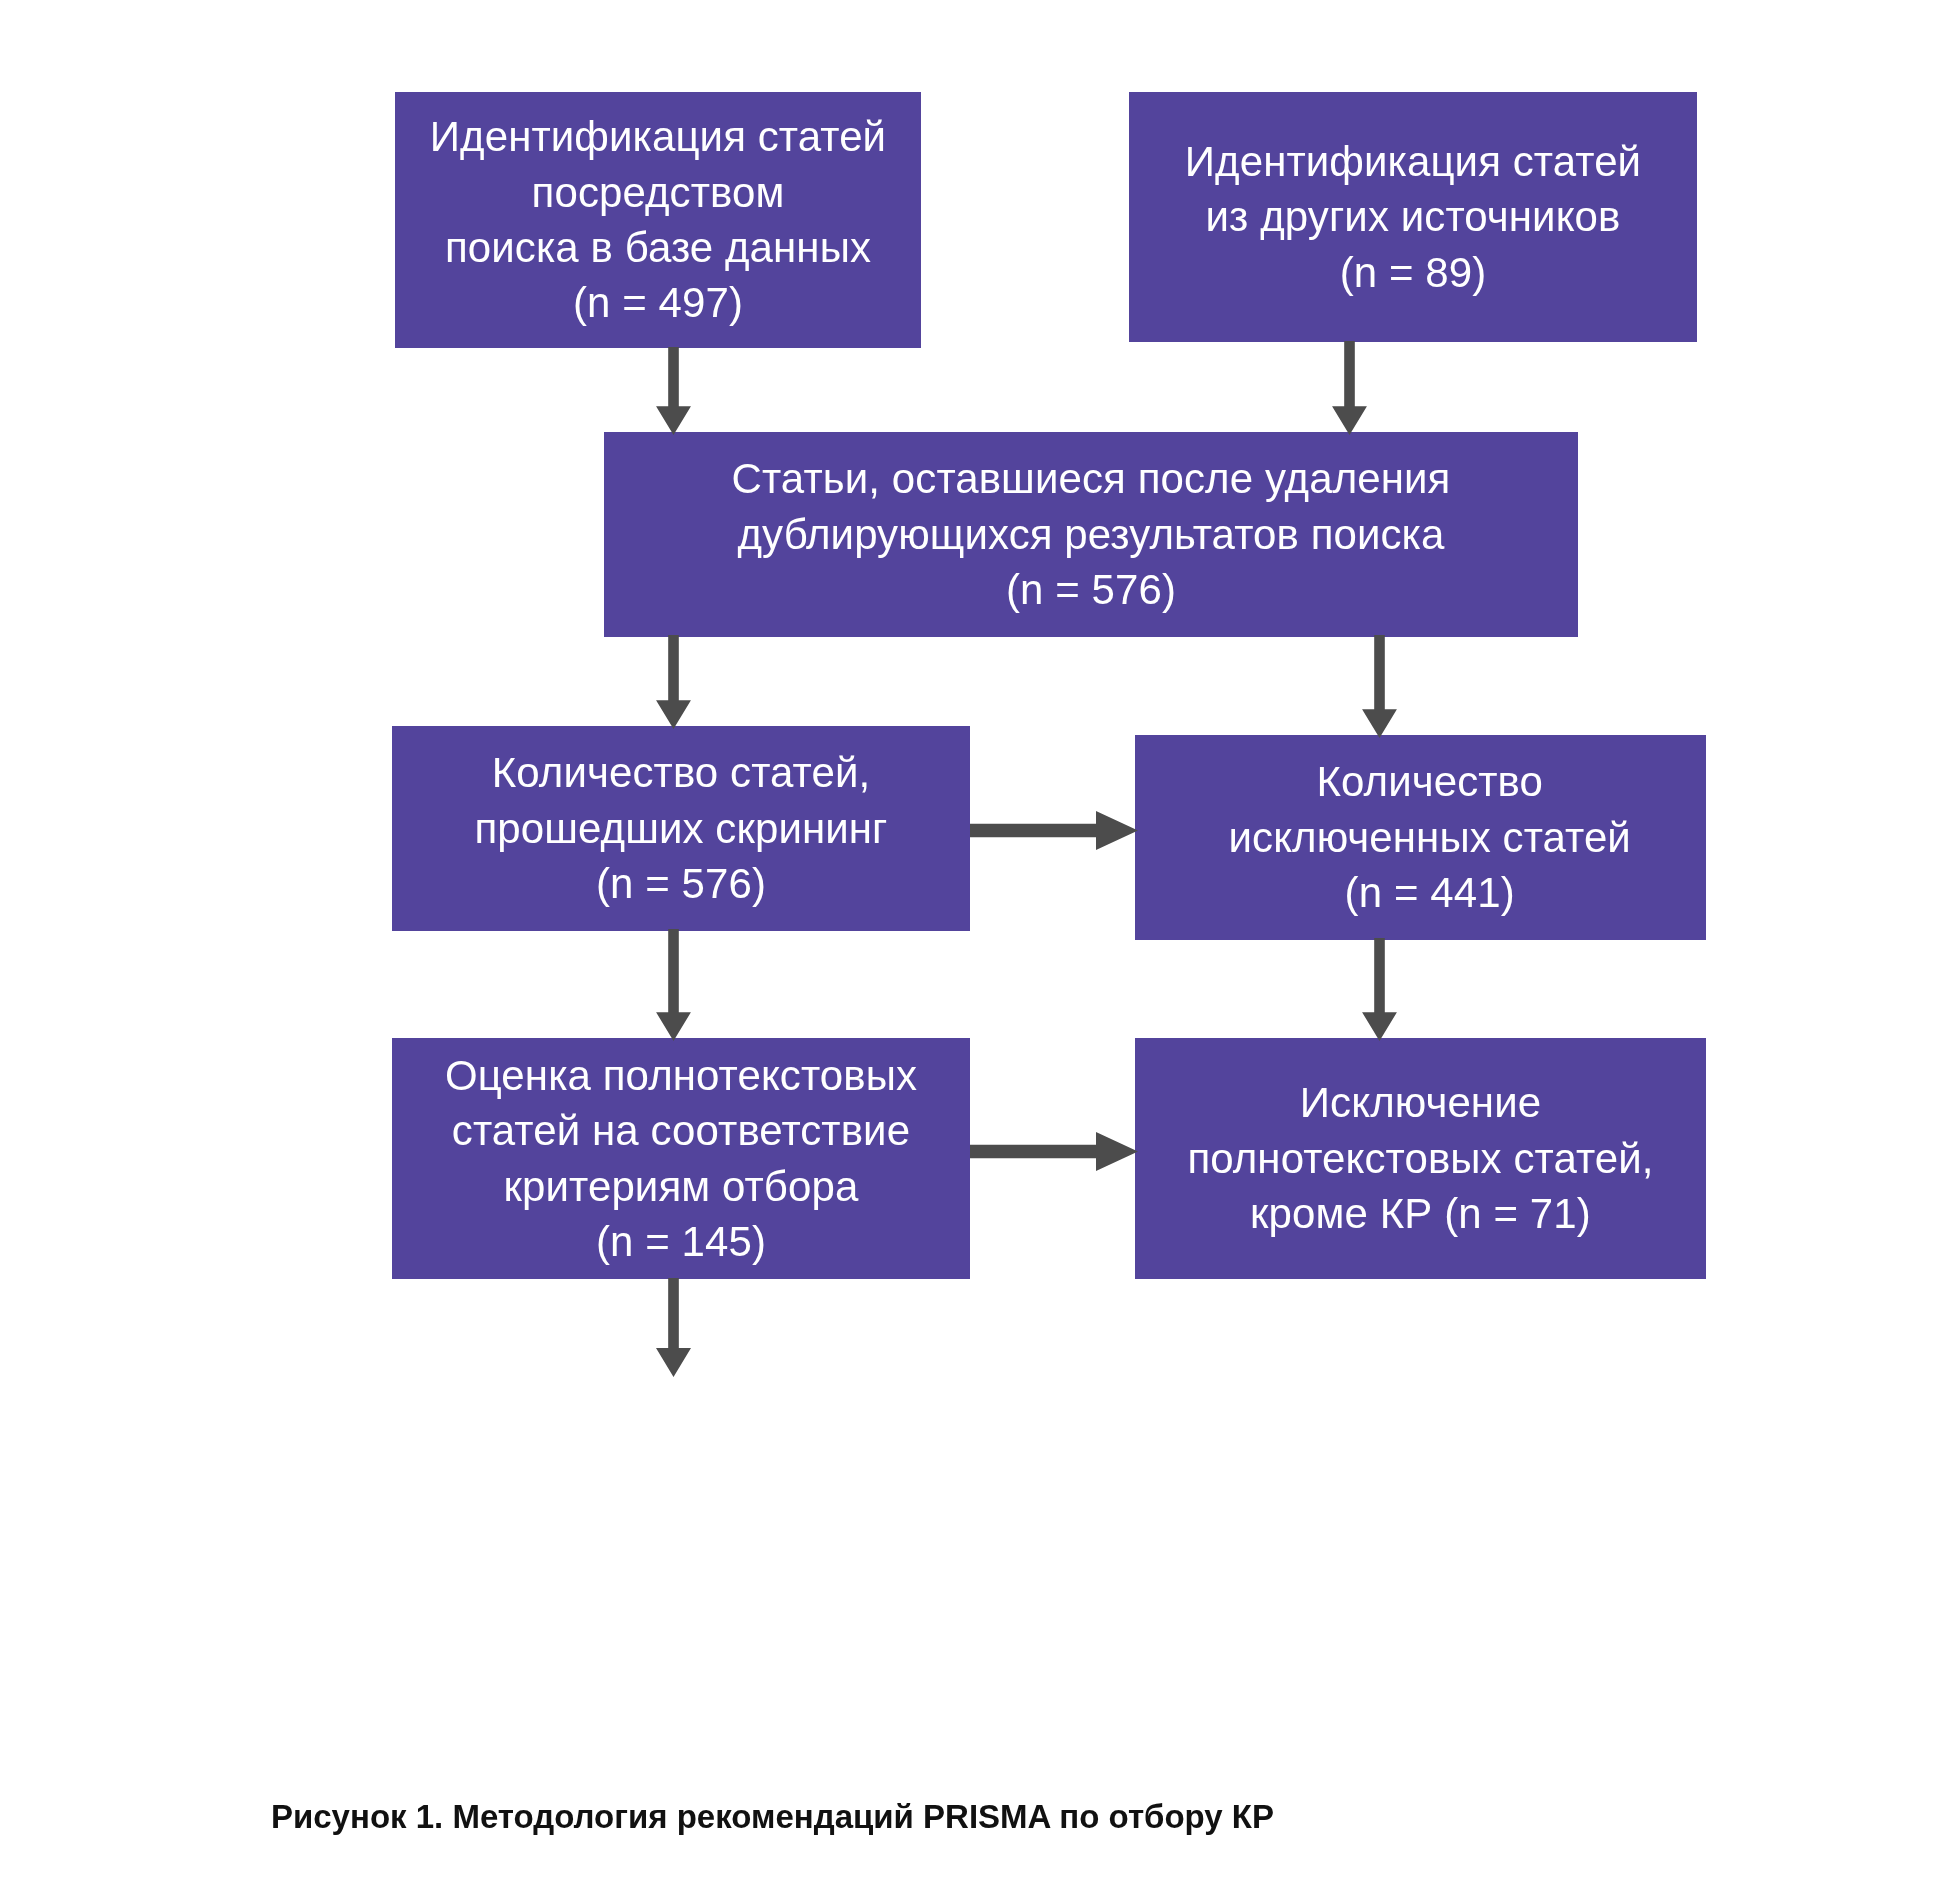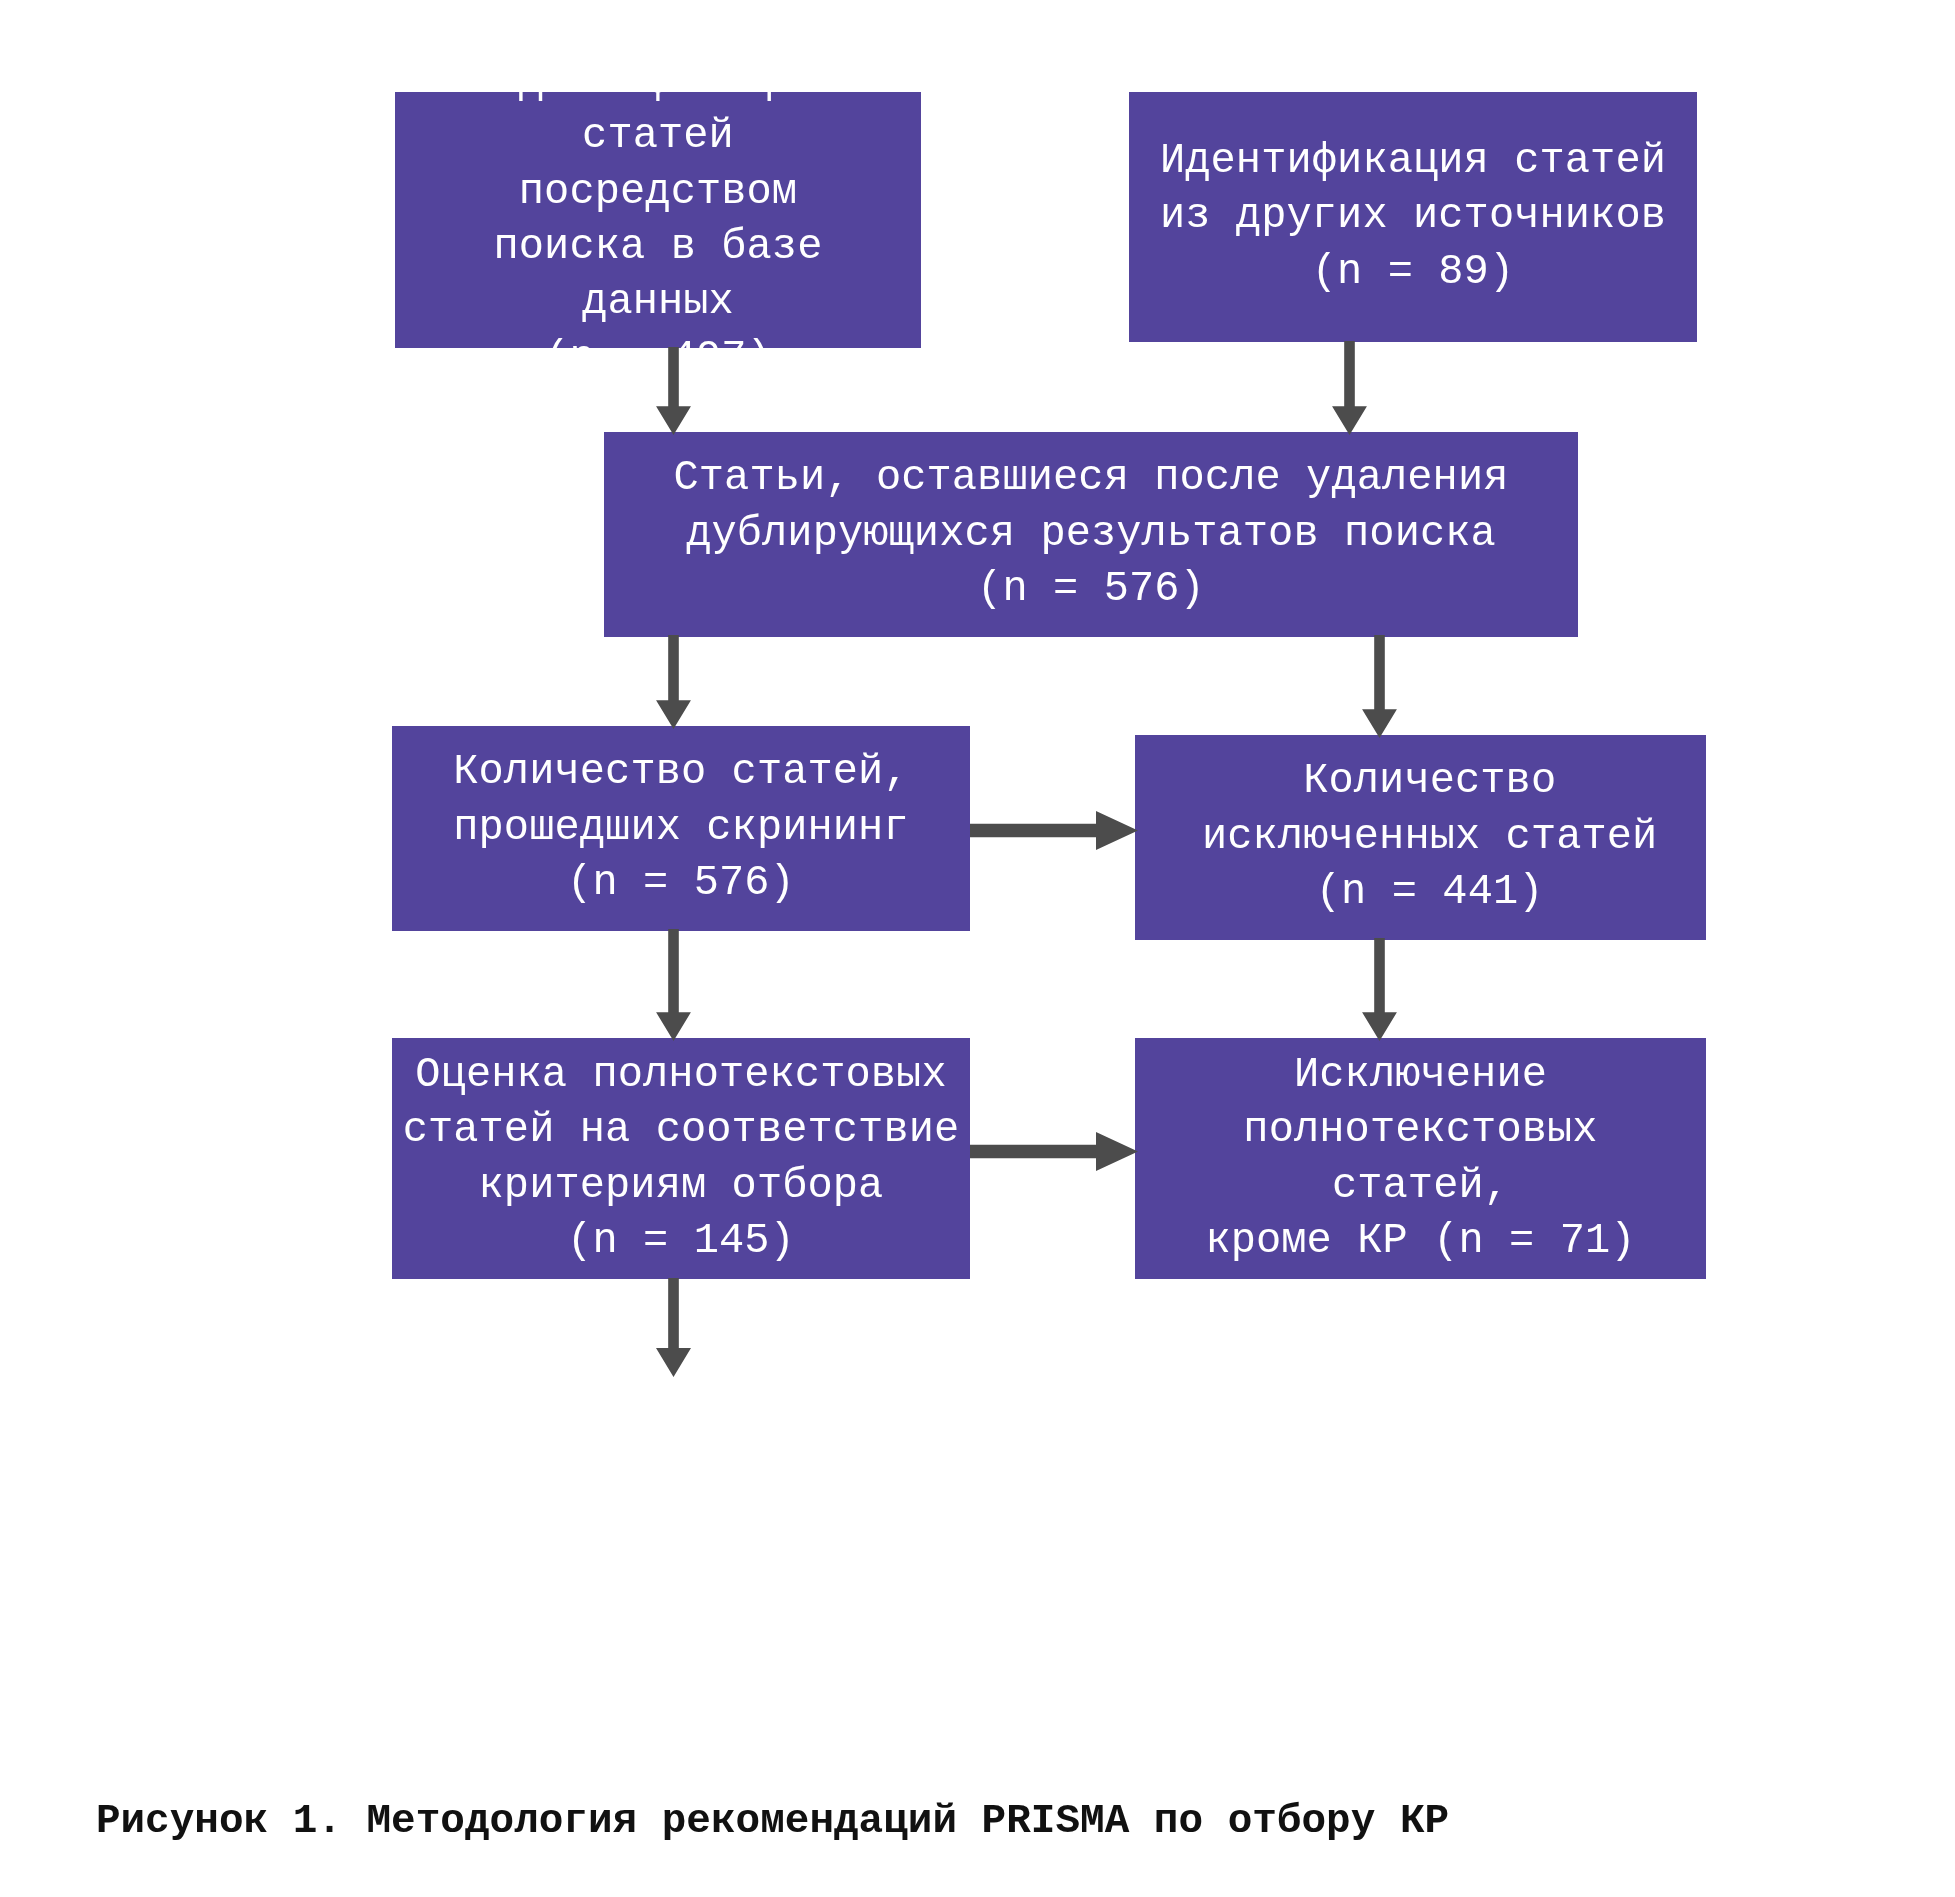--- a/index.html
+++ b/index.html
@@ -12,21 +12,20 @@
     height: 1898px;
     position: relative;
     font-family: "Liberation Sans", sans-serif;
     overflow: hidden;
   }
   #diagram {
     position: absolute;
     left: 0; top: 0;
     width: 1955px;
     height: 1898px;
-    font-family: Liberation Mono, monospace;
   }
   .node {
     position: absolute;
     background: #53449C;
     color: #ffffff;
     display: flex;
     align-items: center;
     justify-content: center;
     text-align: center;
     box-sizing: border-box;
@@ -65,21 +64,21 @@
   #arrow-screen-to-excl   { left: 969px; top: 808px; width: 170px; height: 45px; }
   #arrow-eligi-to-fullexl { left: 969px; top: 1129px; width: 170px; height: 45px; }
 
   
   #caption {
     position: absolute;
     left: 0;
     top: 1798px;
     width: 1545px;
     text-align: center;
-    font-size: 41px;
+    font-size: 33px;
     font-weight: bold;
     color: #111111;
     letter-spacing: 0px;
   }
 </style>
 </head>
 <body>
 
 <div id="diagram">
 

